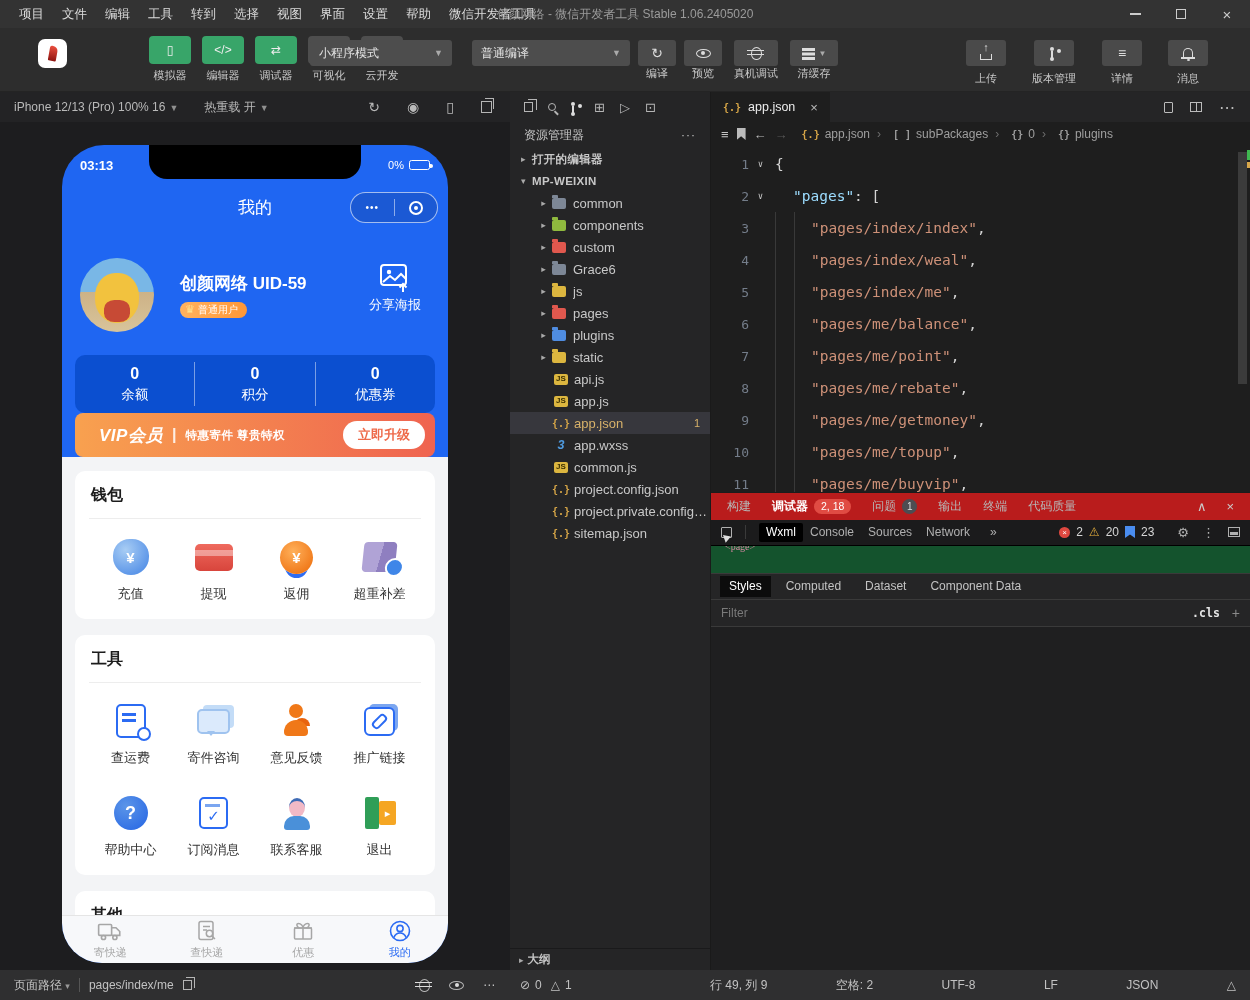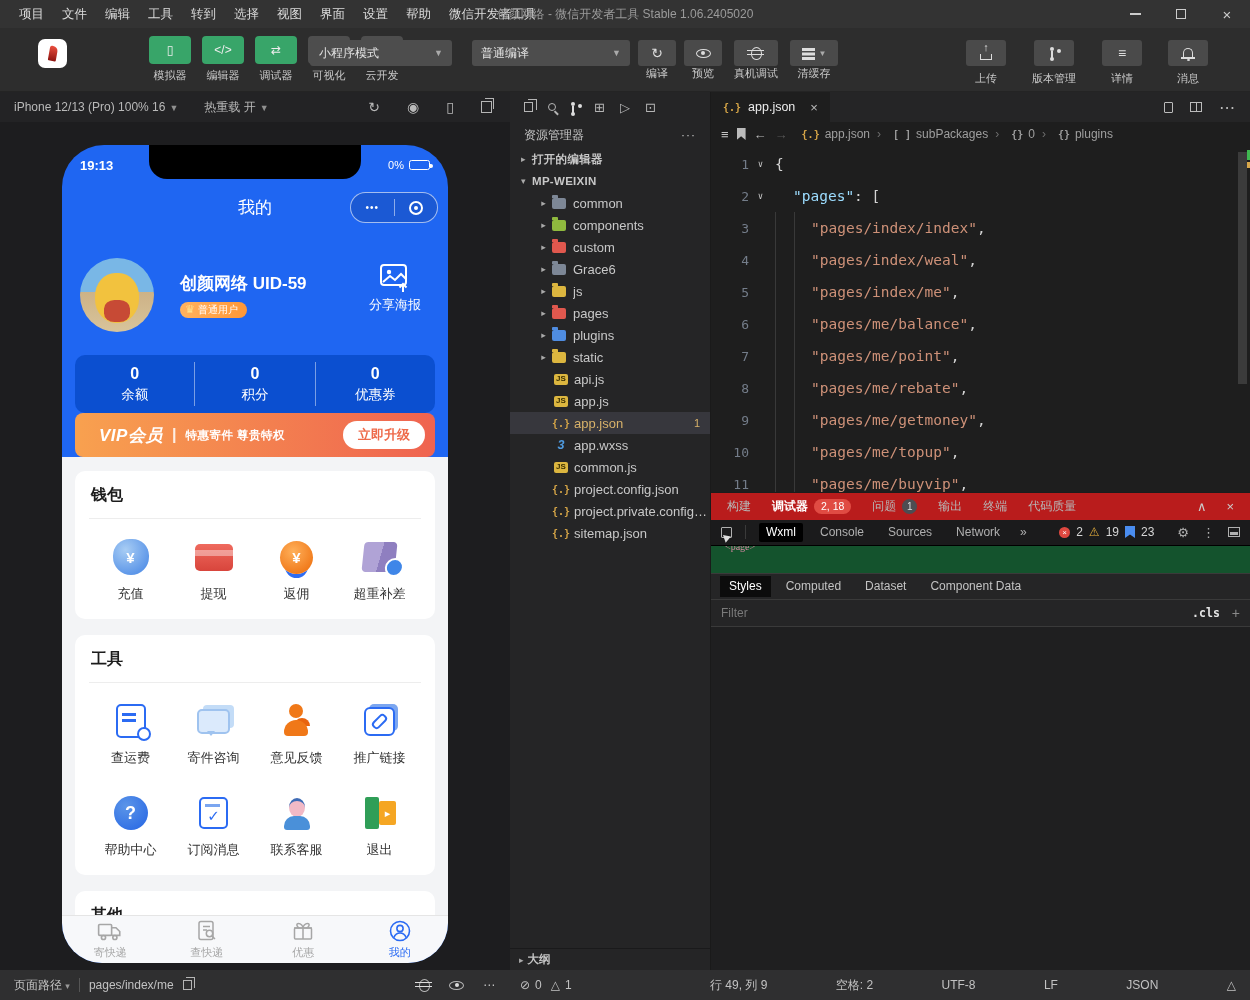--- a/index.html
+++ b/index.html
@@ -366,21 +366,21 @@
       <span>↻</span>
       <span>◉</span>
       <span>▯</span>
       <i class="i-copy" style="width:11px;height:12px"></i>
     </span>
   </div>
   <div class="stage">
     <div class="phone">
       <div class="notch"></div>
       <div class="p-status">
-        <span>19:13</span>
+        <span>03:13</span>
         <span class="batt-wrap">
             <span>0%</span>
             <span class="batt"></span>
           </span>
       </div>
       <div class="p-nav">
         <div class="p-title">我的</div>
         <div class="capsule">
           <span class="cap-dots"></span>
           <span class="cap-div"></span>
@@ -854,36 +854,36 @@
         </span>
       </div>
     <div class="dbg-win">
       <span>∧</span>
       <span>×</span>
     </div>
   </div>
   <div class="dbg-row2">
     <i class="i-inspect"></i>
     <span class="dvt-sep"></span>
-    <div style="display:flex;gap:10px;align-items:center">
+    <div style="display:flex;align-items:center">
 
         <span class="dvt-tab active">Wxml</span>
 
         <span class="dvt-tab">Console</span>
 
         <span class="dvt-tab">Sources</span>
 
         <span class="dvt-tab">Network</span>
       </div>
     <span>»</span>
     <div class="dvt-counts">
       <span class="dot-err"></span>
         <span>2</span>
       <span class="warn-g">⚠</span>
-        <span>19</span>
+        <span>20</span>
       <span class="flag-b"></span>
         <span>23</span>
     </div>
     <div class="dvt-icons">
       <span>⚙</span>
       <span>⋮</span>
       <i class="i-dock"></i>
     </div>
   </div>
   <div class="dbg-partial">

